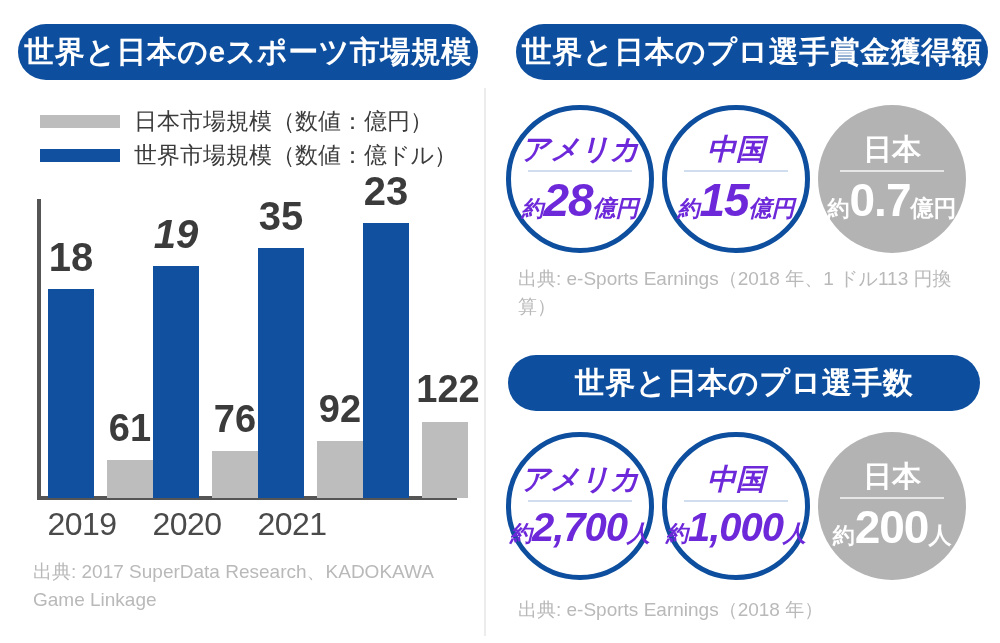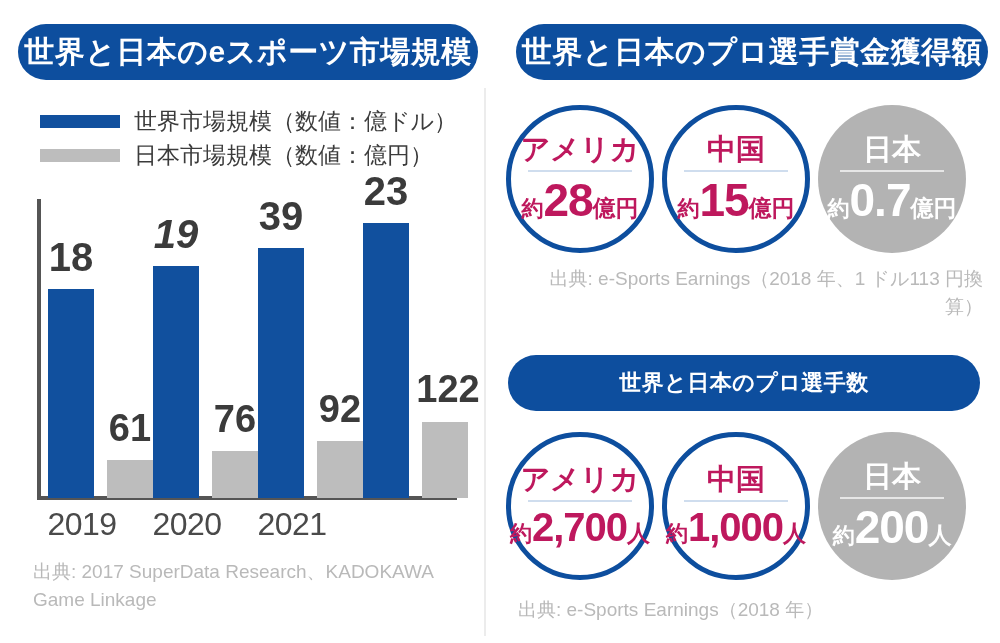--- a/index.html
+++ b/index.html
@@ -25,21 +25,21 @@
     background:#0d4e9e;
     border-radius:999px;
     color:#ffffff;
     display:flex;align-items:center;justify-content:center;
     font-weight:bold;
     letter-spacing:.5px;
     box-sizing:border-box;
   }
   #banner-market{left:18px;top:24px;width:460px;height:56px;font-size:30px;}
   #banner-prize{left:508px;top:24px;width:472px;height:56px;font-size:30px;margin-left:8px;}
-  #banner-players{left:508px;top:355px;width:472px;height:56px;font-size:22px;}
+  #banner-players{left:508px;top:355px;width:472px;height:56px;font-size:30px;}
 
   
   #legend{position:absolute;left:40px;top:104px;}
   .legend-row{display:flex;align-items:center;height:34px;}
   .swatch{width:80px;height:13px;margin-right:14px;flex:0 0 auto;}
   .sw-blue{background:#11509e;}
   .sw-gray{background:#bdbdbd;}
   .legend-label{font-size:23px;color:#3b3b3b;white-space:nowrap;}
 
   
@@ -58,21 +58,21 @@
   .year{
     position:absolute;top:326px;width:110px;text-align:center;
     font-size:32px;color:#4a4a4a;letter-spacing:-.5px;
   }
 
   
   .source{
     position:absolute;color:#b9b9b9;font-size:19px;line-height:1.45;
   }
   #source-market{left:33px;top:558px;width:420px;}
-  #source-prize{left:518px;top:265px;width:465px;text-align:right;}
+  #source-prize{left:518px;top:265px;width:465px;}
   #source-players{left:518px;top:596px;width:465px;}
 
   
   .circle-row{position:absolute;display:flex;align-items:center;}
   #circles-prize{left:506px;top:105px;}
   #circles-players{left:506px;top:432px;}
   .circle{
     width:148px;height:148px;border-radius:50%;
     box-sizing:border-box;position:relative;
     display:flex;flex-direction:column;align-items:center;justify-content:center;
@@ -85,61 +85,61 @@
     margin-bottom:6px;white-space:nowrap;
   }
   .c-rule{height:2px;width:104px;margin-bottom:5px;}
   .c-value{
     display:flex;align-items:baseline;justify-content:center;
     line-height:1;white-space:nowrap;
   }
   .c-approx{font-size:22px;font-weight:bold;}
   .c-num{font-size:46px;font-weight:bold;letter-spacing:-1px;}
   .c-unit{font-size:23px;font-weight:bold;}
-  .blue-text{color:#be185d;}
+  .blue-text{color:#6d28d9;font-style:italic;}
   .white-text{color:#ffffff;}
   .rule-blue{background:#cfddee;}
   .rule-white{background:#e6e6e6;}
 </style>
 </head>
 <body>
 
 <div class="panel" id="left-panel">
 
   <div class="banner" id="banner-market">
     <span>世界と日本のeスポーツ市場規模</span>
   </div>
 
   <div id="legend">
     <div class="legend-row">
+      <span class="swatch sw-gray"></span>
+      <span class="legend-label">日本市場規模（数値：億円）</span>
+    </div>
+    <div class="legend-row">
       <span class="swatch sw-blue"></span>
       <span class="legend-label">世界市場規模（数値：億ドル）</span>
-    </div>
-    <div class="legend-row">
-      <span class="swatch sw-gray"></span>
-      <span class="legend-label">日本市場規模（数値：億円）</span>
     </div>
   </div>
 
   <div id="chart">
     <div id="y-axis"></div>
     <div id="x-axis"></div>
 
     <div class="bar bar-blue" style="left:48px;height:209px;"></div>
     <div class="bar-label lbl-blue" style="left:48px;width:46px;top:57px;">18</div>
     <div class="bar bar-gray" style="left:107px;height:38px;"></div>
     <div class="bar-label lbl-gray" style="left:101px;width:58px;top:229px;">61</div>
 
     <div class="bar bar-blue" style="left:153px;height:232px;"></div>
     <div class="bar-label lbl-blue" style="left:153px;width:46px;top:34px;font-style:italic;">19</div>
     <div class="bar bar-gray" style="left:212px;height:47px;"></div>
     <div class="bar-label lbl-gray" style="left:206px;width:58px;top:220px;">76</div>
 
     <div class="bar bar-blue" style="left:258px;height:250px;"></div>
-    <div class="bar-label lbl-blue" style="left:258px;width:46px;top:16px;">39</div>
+    <div class="bar-label lbl-blue" style="left:258px;width:46px;top:16px;">35</div>
     <div class="bar bar-gray" style="left:317px;height:57px;"></div>
     <div class="bar-label lbl-gray" style="left:311px;width:58px;top:210px;">92</div>
 
     <div class="bar bar-blue" style="left:363px;height:275px;"></div>
     <div class="bar-label lbl-blue" style="left:363px;width:46px;top:-9px;">23</div>
     <div class="bar bar-gray" style="left:422px;height:76px;"></div>
     <div class="bar-label lbl-gray" style="left:411px;width:74px;top:190px;">122</div>
 
     <div class="year" style="left:27px;">2019</div>
     <div class="year" style="left:132px;">2020</div>

